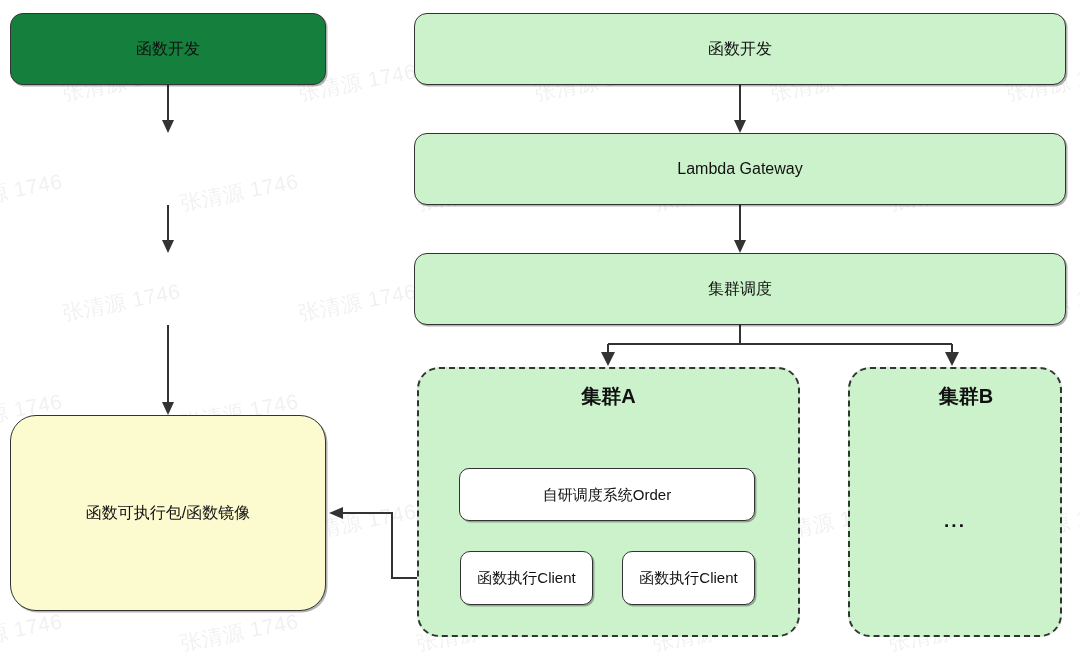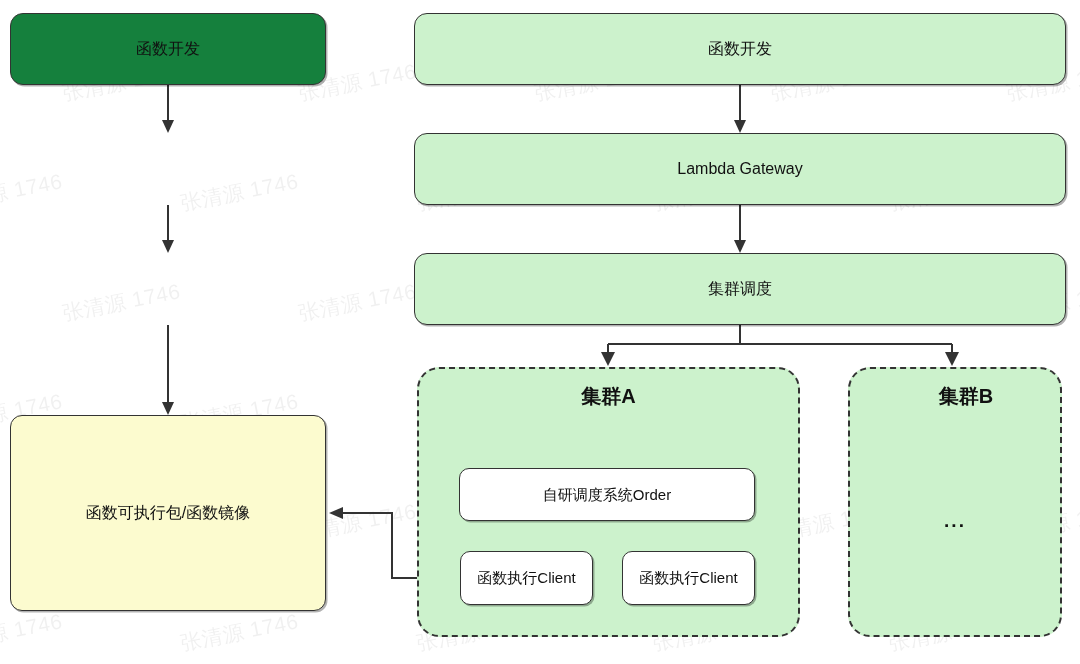--- a/index.html
+++ b/index.html
@@ -192,21 +192,21 @@
       <polygon class="arrow-head" points="329,513 343,507 343,519"></polygon>
     </g>
   </svg>
 
   <div class="node pink" style="left:10px; top:13px; width:316px; height:72px;">
     <span>函数开发</span>
   </div>
 
 
 
-  <div class="node yellow" style="left:10px; top:415px; width:316px; height:196px; border-radius:12px;">
+  <div class="node yellow" style="left:10px; top:415px; width:316px; height:196px; border-radius:26px;">
     <span>函数可执行包/函数镜像</span>
   </div>
 
   <div class="node green" style="left:414px; top:13px; width:652px; height:72px;">
     <span>函数开发</span>
   </div>
 
   <div class="node green" style="left:414px; top:253px; width:652px; height:72px;">
     <span>集群调度</span>
   </div>

